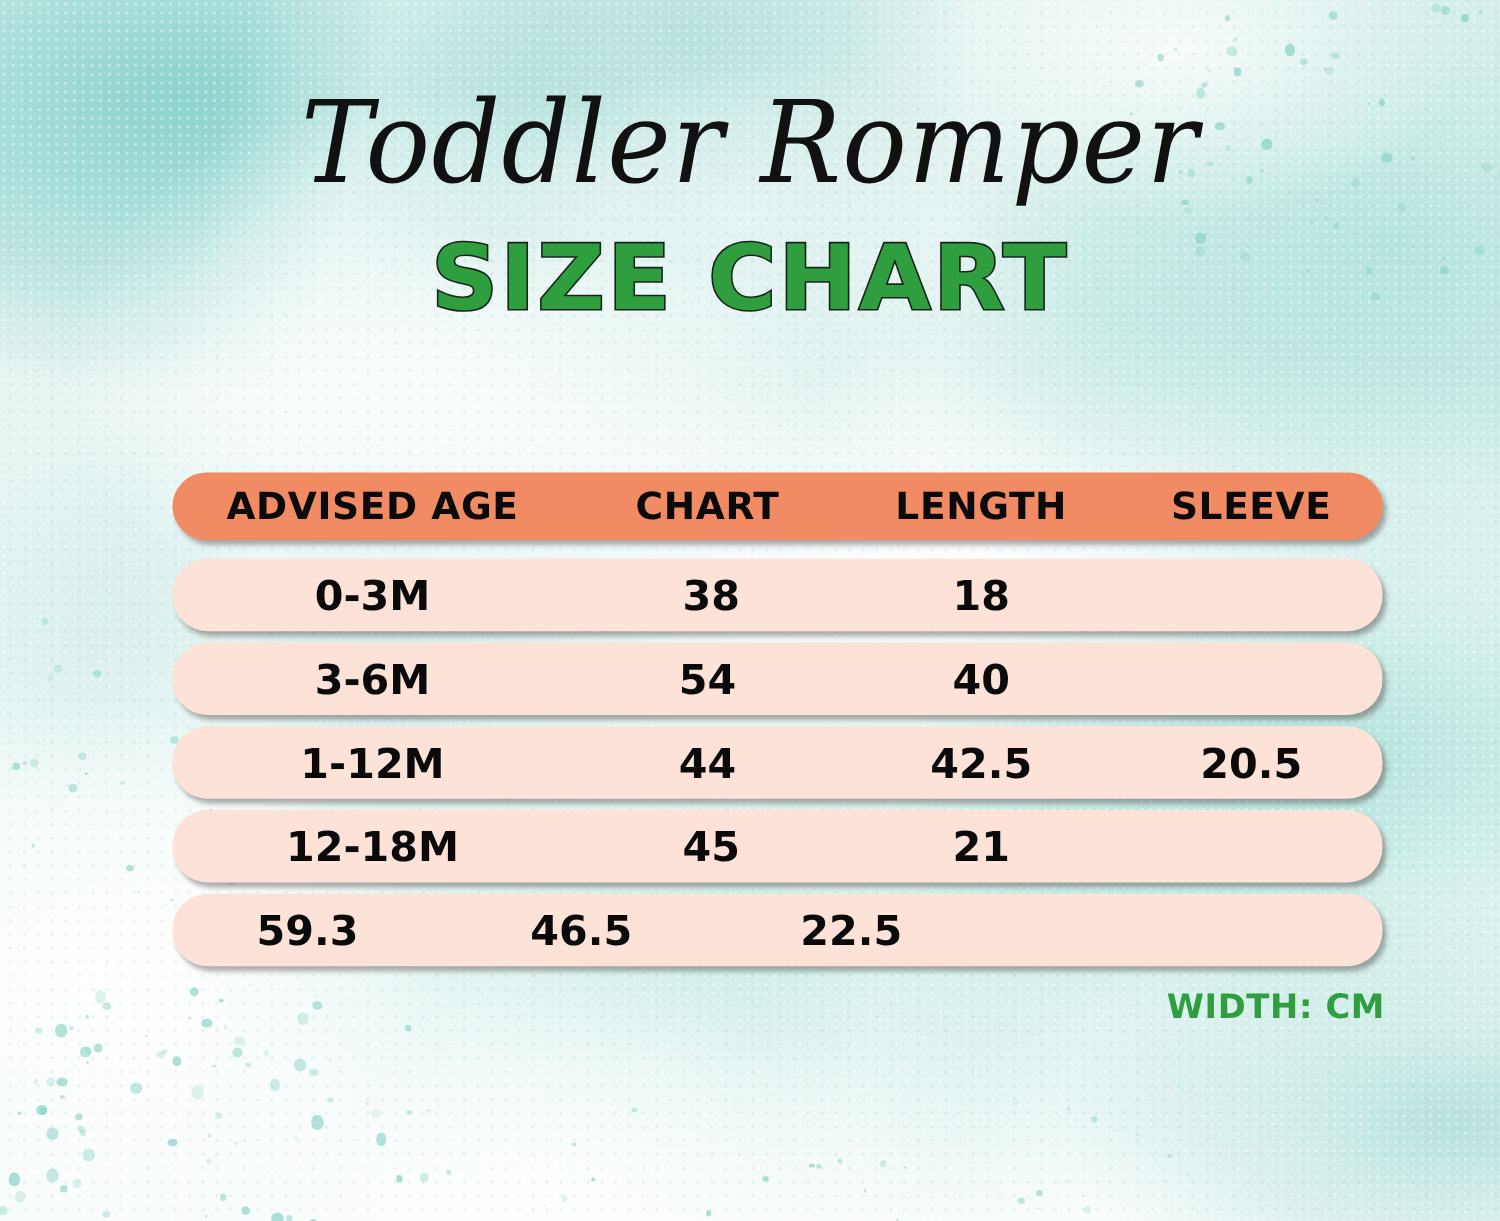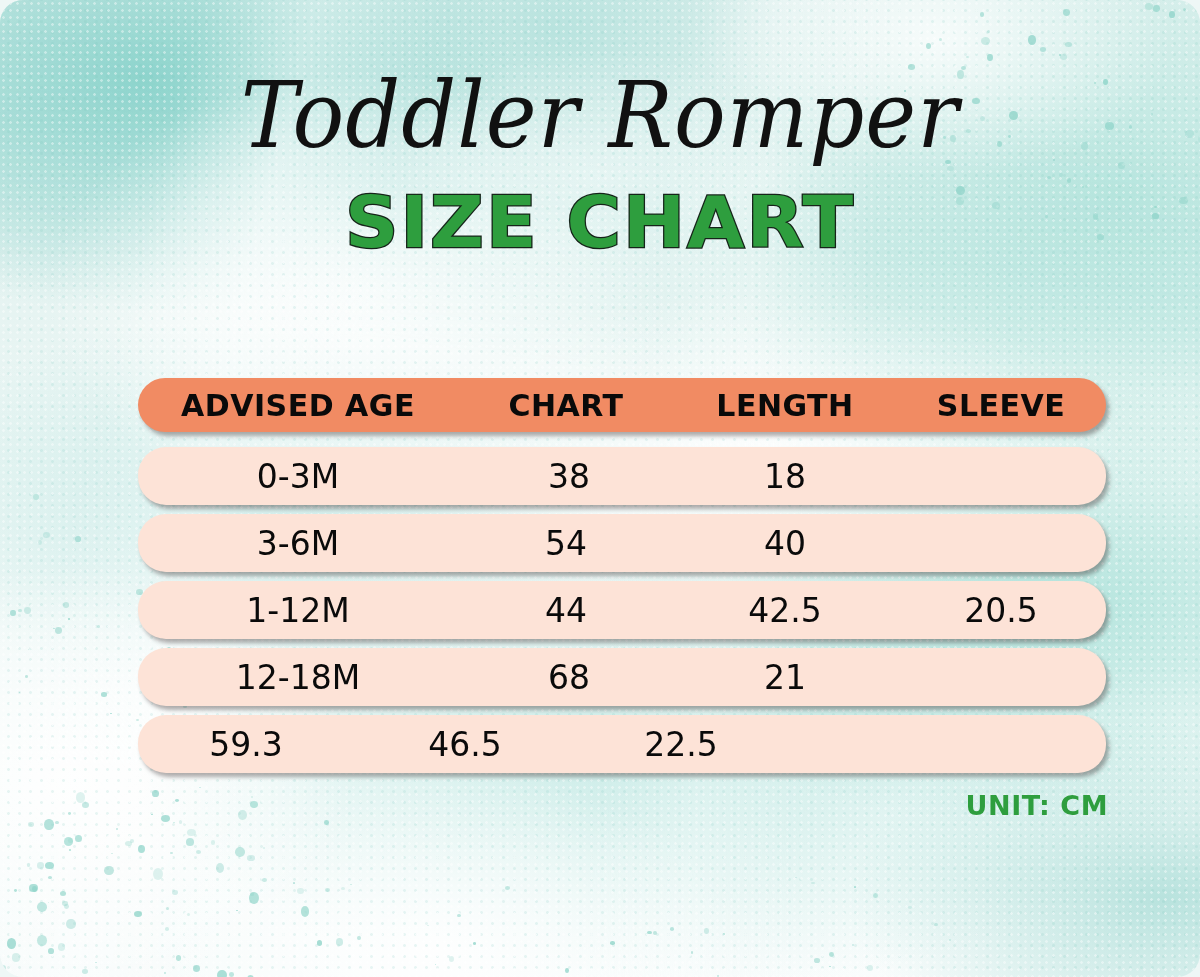--- a/index.html
+++ b/index.html
@@ -13,21 +13,20 @@
     font-family: "Liberation Sans", sans-serif;
     background: #eef7f6;
   }
 
   #poster {
     position: relative;
     width: 1200px;
     height: 977px;
     overflow: hidden;
     background-color: #e9f5f3;
-    border-radius: 23px;
   }
 
   
   .bg-layer {
     position: absolute;
     inset: 0;
     pointer-events: none;
   }
 
   #bg-base {
@@ -142,21 +141,21 @@
     font-family: "DejaVu Sans", "Liberation Sans", sans-serif;
   }
 
   #header-row .cell {
     font-weight: 700;
     font-size: 30px;
     letter-spacing: 0.5px;
   }
 
   .data-row .cell {
-    font-weight: 400;
+    font-weight: 700;
     font-size: 33px;
   }
 
   .col-age    { width: 320px; }
   .col-width  { width: 216px; }
   .col-length { width: 222px; }
   .col-sleeve { width: 210px; }
 
   
   #unit-note {
@@ -413,27 +412,27 @@
 
     <div class="trow data-row">
       <div class="cell col-age">1-12M</div>
       <div class="cell col-width">44</div>
       <div class="cell col-length">42.5</div>
       <div class="cell col-sleeve">20.5</div>
     </div>
 
     <div class="trow data-row">
       <div class="cell col-age">12-18M</div>
-      <div class="cell col-length">68</div>
+      <div class="cell col-length">45</div>
       <div class="cell col-sleeve">21</div>
     </div>
 
     <div class="trow data-row">
       <div class="cell col-width">59.3</div>
       <div class="cell col-length">46.5</div>
       <div class="cell col-sleeve">22.5</div>
     </div>
 
   </div>
 
-  <div id="unit-note">UNIT: CM</div>
+  <div id="unit-note">WIDTH: CM</div>
 
 </div>
 
 </body></html>

